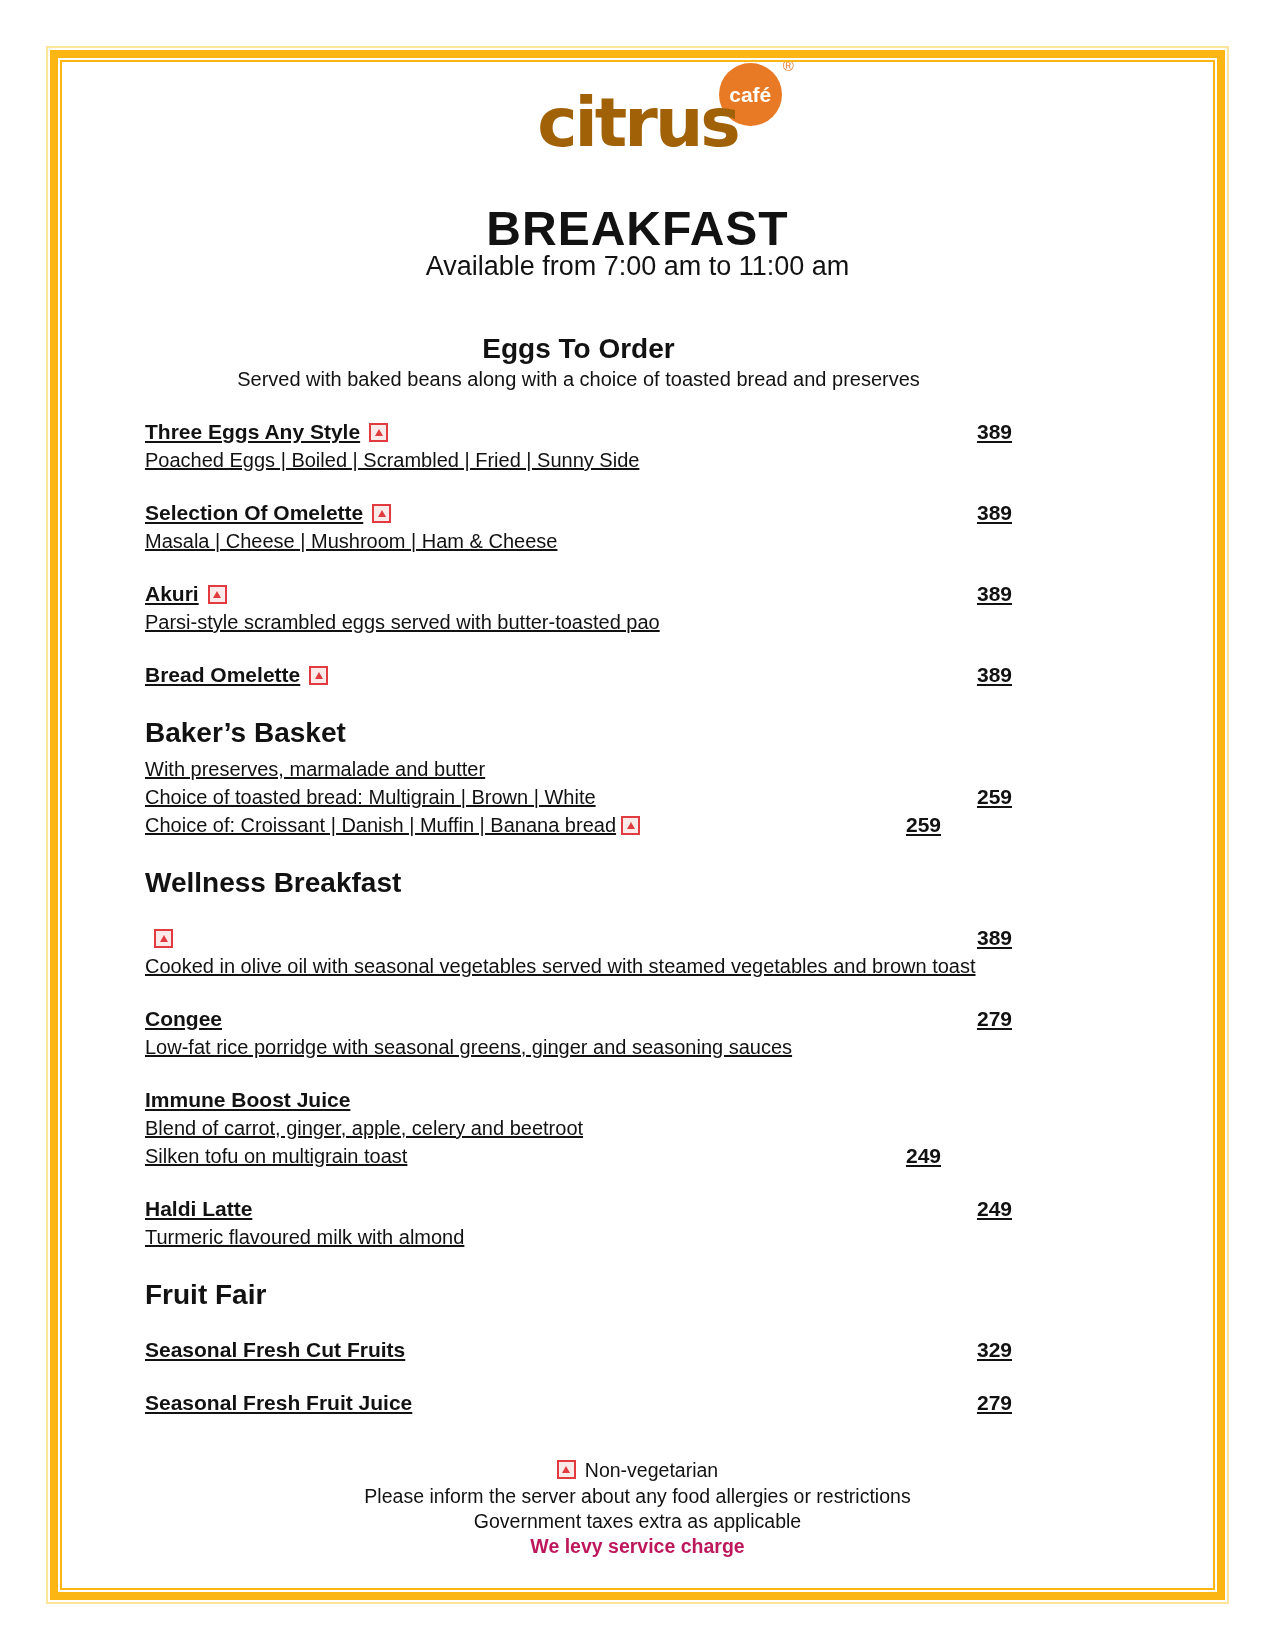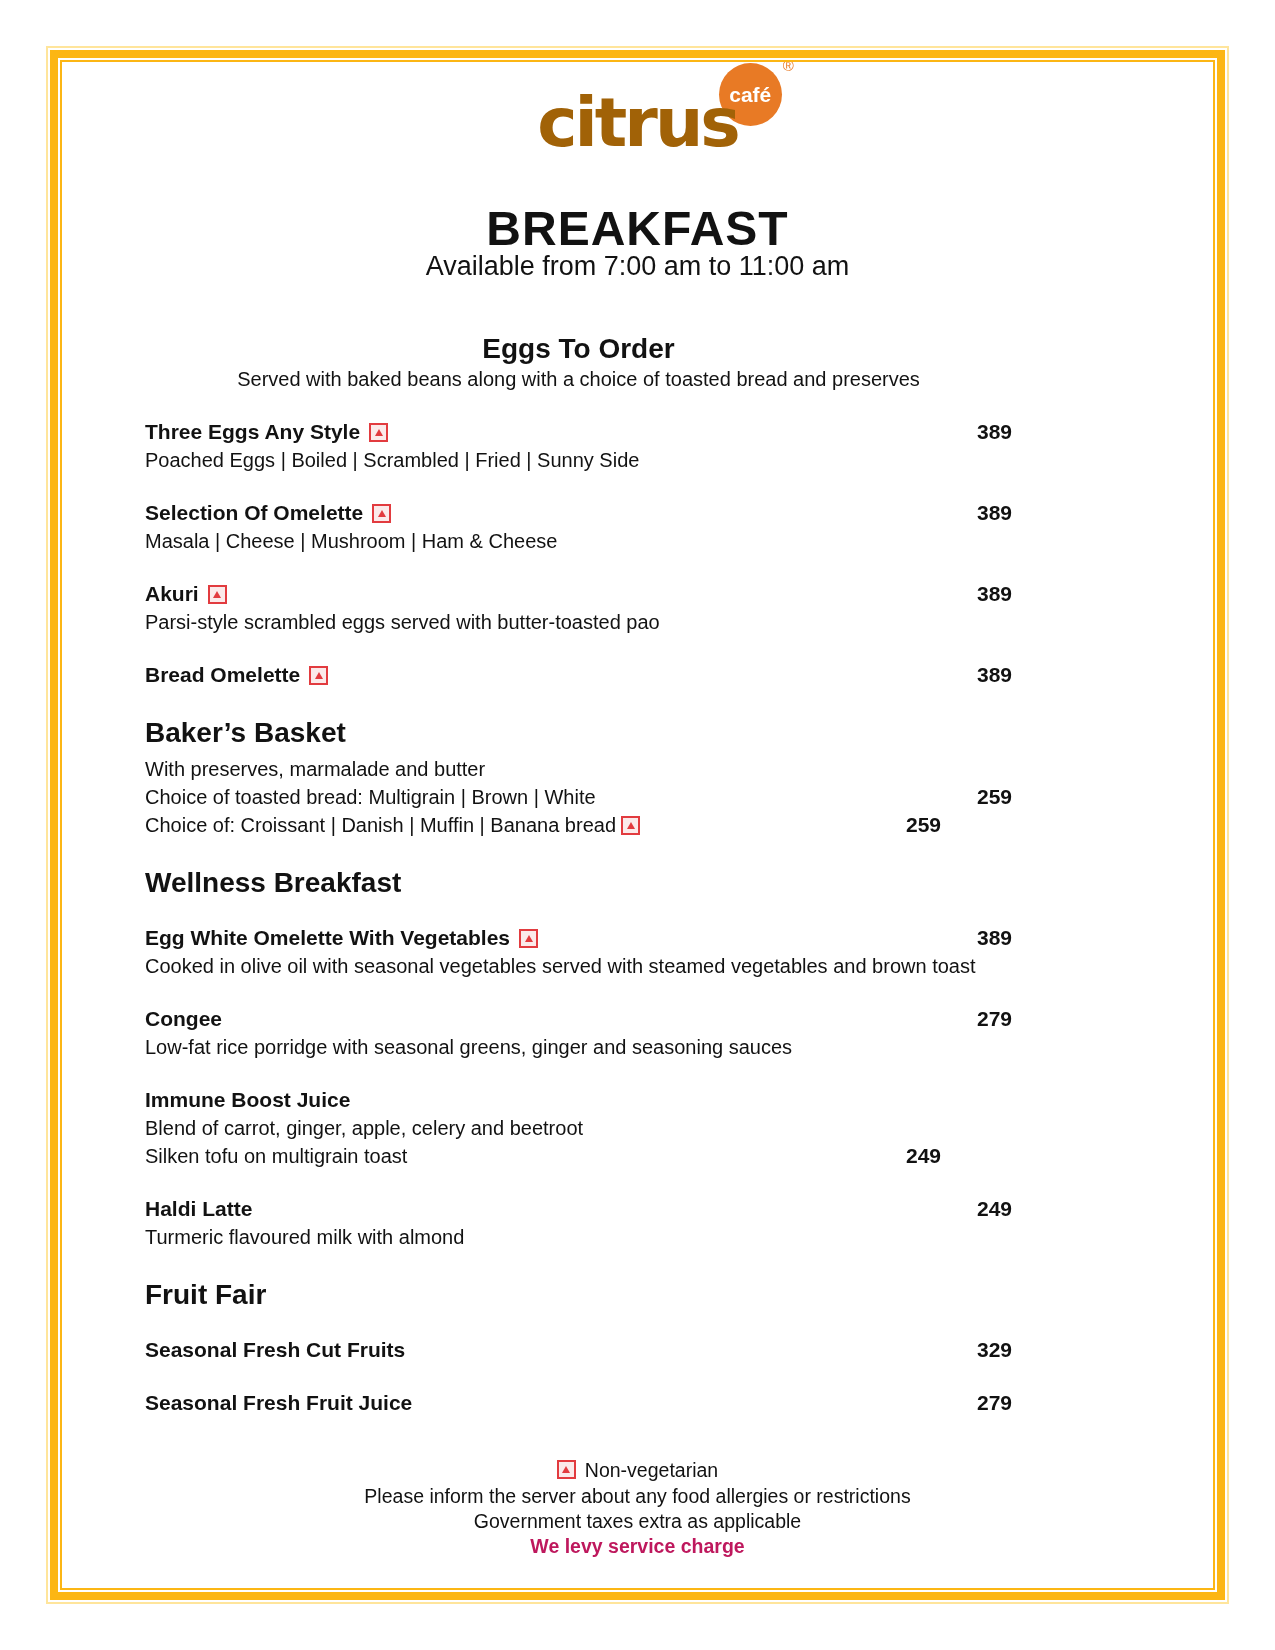--- a/index.html
+++ b/index.html
@@ -42,21 +42,21 @@
 
   
   .menu{margin:0 201px 0 83px;}
   .section{margin-top:27px;}
   .section.first{margin-top:52px;text-align:center;}
   .section-heading{margin:0;font-size:28px;line-height:33px;font-weight:bold;}
   .note-row,.row{font-size:20px;line-height:28px;}
   .section-note{font-size:20px;line-height:28px;}
   .rows-block{margin-top:6px;}
   .item{margin-top:25px;}
-  .row{display:flex;align-items:baseline;}
+  .row{display:flex;align-items:baseline;text-decoration:underline;}
   .name{font-weight:bold;font-size:21px;}
   .price{margin-left:auto;font-weight:bold;font-size:21px;}
   .price.secondary{margin-right:71px;}
 
   
   .nv{
     display:inline-flex;flex:none;align-self:center;
     align-items:center;justify-content:center;
     width:15px;height:15px;
     border:2px solid #e23b3f;background:#fbeaea;
@@ -163,21 +163,20 @@
                   <span class="price secondary">259</span>
                 </div>
               </div>
             </div>
 
             <div class="section">
               <h2 class="section-heading">Wellness Breakfast</h2>
 
               <div class="item">
                 <div class="row">
-                  <span class="name">Egg White Omelette With Vegetables</span>
                   <span class="nv"></span>
                   <span class="price">389</span>
                 </div>
                 <div class="row">
                   <span>Cooked in olive oil with seasonal vegetables served with steamed vegetables and brown toast</span>
                 </div>
               </div>
 
               <div class="item">
                 <div class="row">

